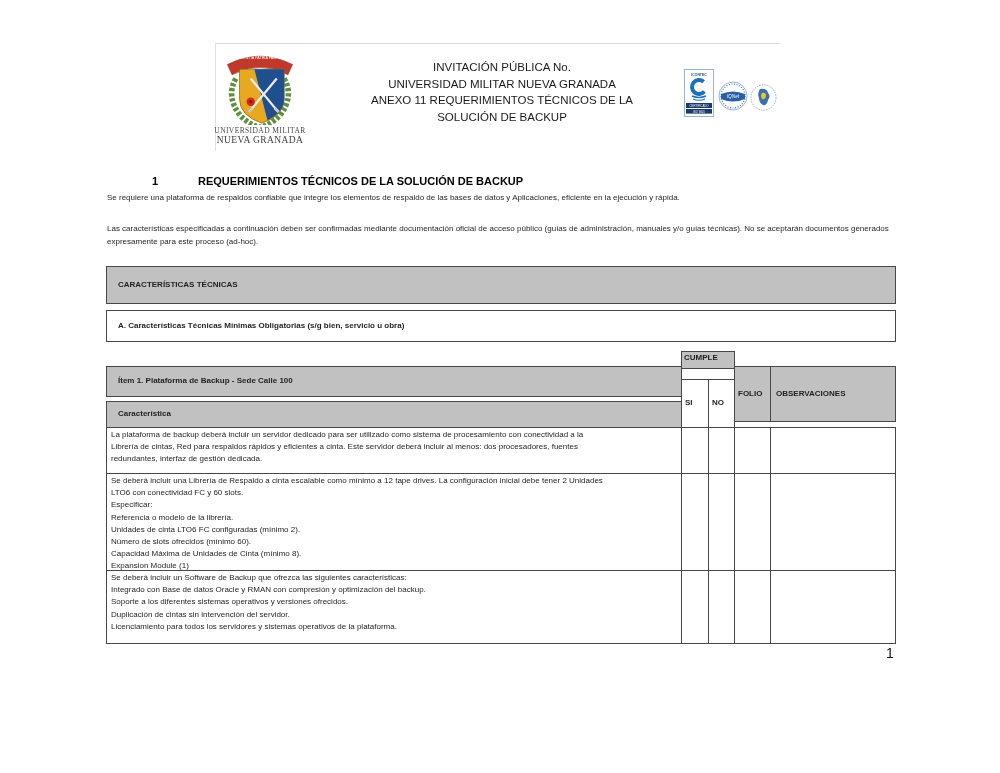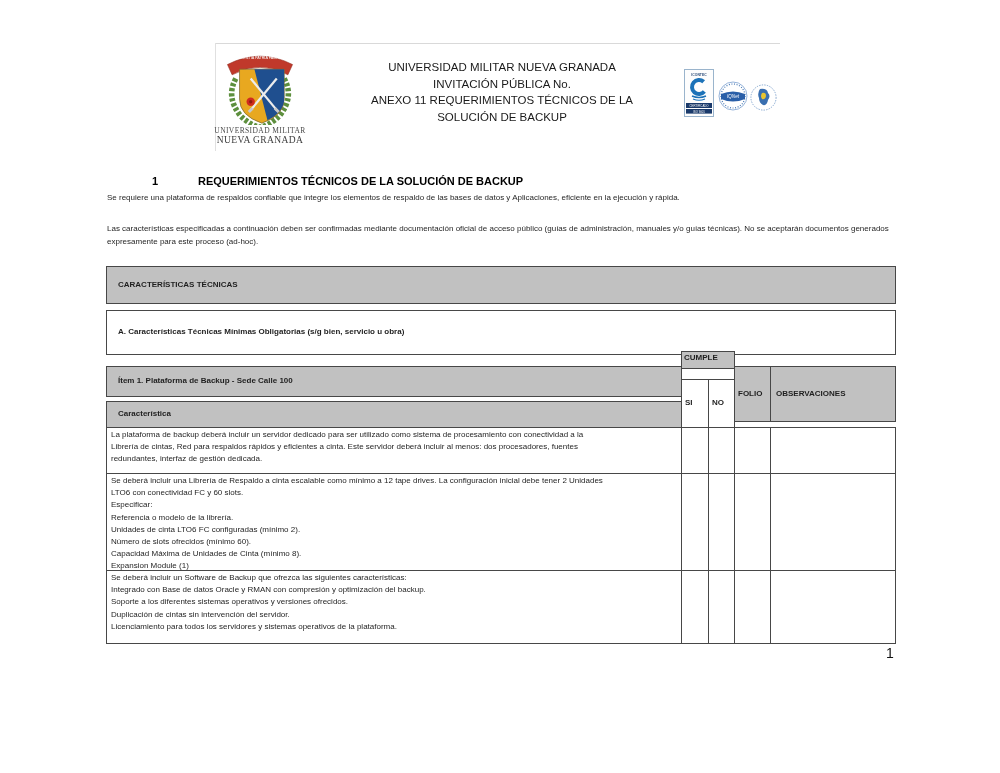--- a/index.html
+++ b/index.html
@@ -37,21 +37,21 @@
   
   .tbl{position:absolute;left:106px;top:266px;width:791px;height:379px;}
   .cell{position:absolute;box-sizing:border-box;border:1px solid #474747;
         font-size:8px;line-height:12.2px;padding:1px 4px;background:#fff;overflow:hidden;}
   .gray{background:#c1c1c1;}
   .b{font-weight:bold;padding-left:11px;}
   .vc{display:flex;align-items:center;}
   .pre{white-space:pre-line;}
 
   .c-title   {left:0;   top:0;   width:790px;height:38px;}
-  .c-sub     {left:0;   top:44px;width:790px;height:45px;}
+  .c-sub     {left:0;   top:44px;width:790px;height:32px;}
   .c-item    {left:0;   top:100px;width:576px;height:31px;}
   .c-carac   {left:0;   top:135px;width:576px;height:27px;}
   .c-cumple  {left:575px;top:85px;width:54px;height:18px;padding:0 2px;line-height:12px;}
   .c-si      {left:575px;top:113px;width:48px;height:49px;padding:1px 3px;}
   .c-no      {left:602px;top:113px;width:27px;height:49px;padding:14px 3px;}
   .c-folio   {left:628px;top:100px;width:37px;height:56px;padding:13px 3px;}
   .c-obs     {left:664px;top:100px;width:126px;height:56px;padding:1px 5px;}
 
   .r1{top:161px;height:47px;}
   .r2{top:207px;height:98px;}
@@ -86,22 +86,22 @@
       <line x1="38" y1="72" x2="42" y2="68" stroke="#c9c9c9" stroke-width="3.2"></line>
       <line x1="66" y1="68" x2="70" y2="72" stroke="#c9c9c9" stroke-width="3.2"></line>
       <circle cx="40" cy="61" r="4.5" fill="#cf2b1e"></circle>
       <circle cx="40" cy="61" r="1.8" fill="#8f1a10"></circle>
     </svg>
     <div class="logo-cap1">UNIVERSIDAD MILITAR</div>
     <div class="logo-cap2">NUEVA GRANADA</div>
   </div>
 
   <div class="doc-title">
+    <div>INVITACIÓN PÚBLICA No.</div>
     <div>UNIVERSIDAD MILITAR NUEVA GRANADA</div>
-    <div>INVITACIÓN PÚBLICA No.</div>
     <div>ANEXO 11 REQUERIMIENTOS TÉCNICOS DE LA</div>
     <div>SOLUCIÓN DE BACKUP</div>
   </div>
 
   <div class="certs">
     <svg class="svg-icontec" width="30" height="50" viewBox="0 0 30 50">
       <rect x="0.5" y="0.5" width="29" height="47" fill="#fdfdfd" stroke="#9ab4cc" stroke-width="1"></rect>
       <text x="15" y="6.5" font-size="3.4" fill="#2e4e7a" text-anchor="middle" font-weight="bold">ICONTEC</text>
       <circle cx="15" cy="18" r="7" fill="none" stroke="#1c72b8" stroke-width="4" stroke-dasharray="33,11" transform="rotate(40 15 18)"></circle>
       <path d="M8,27 Q15,30 22,27" fill="none" stroke="#1c72b8" stroke-width="1.4"></path>

